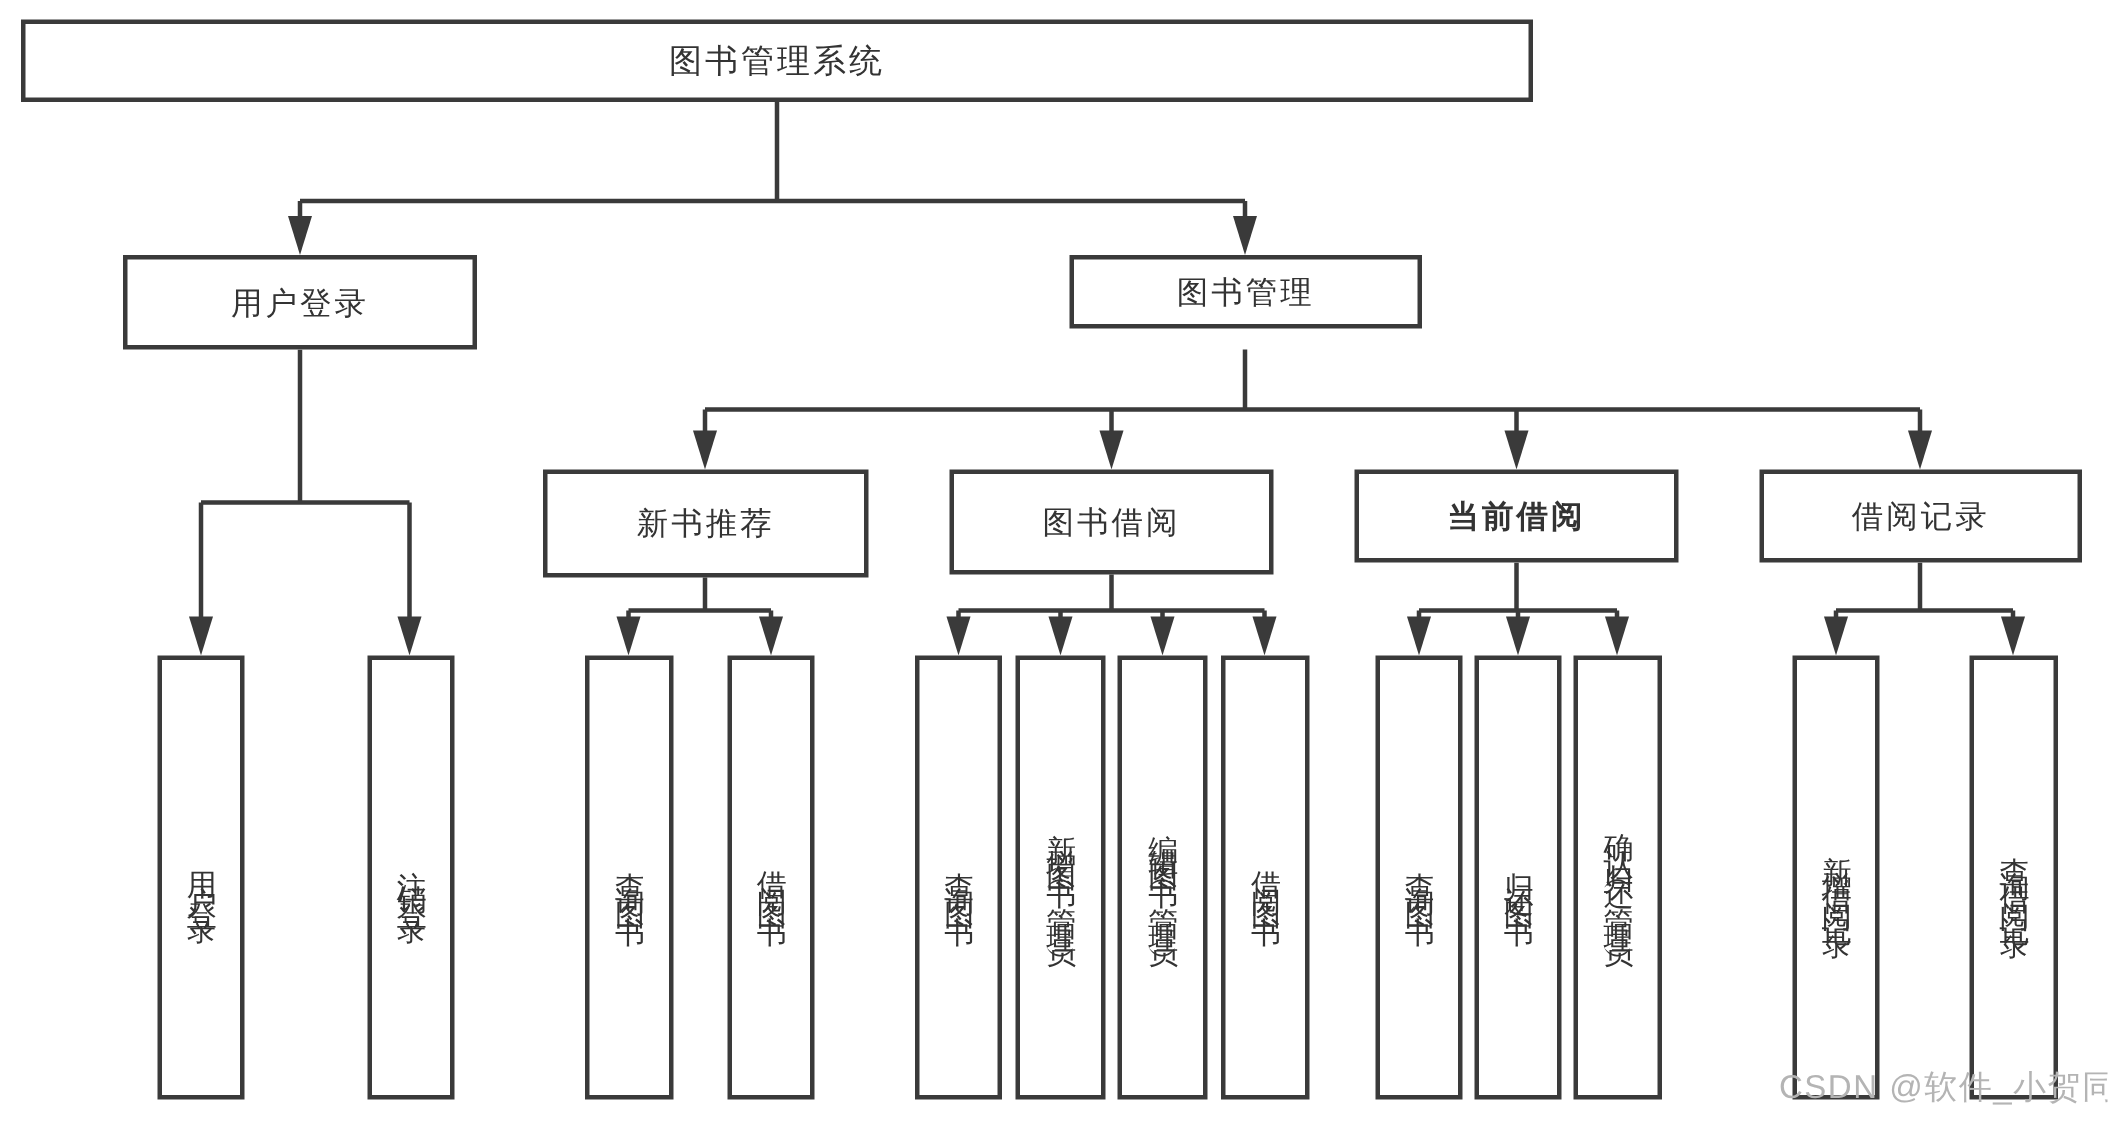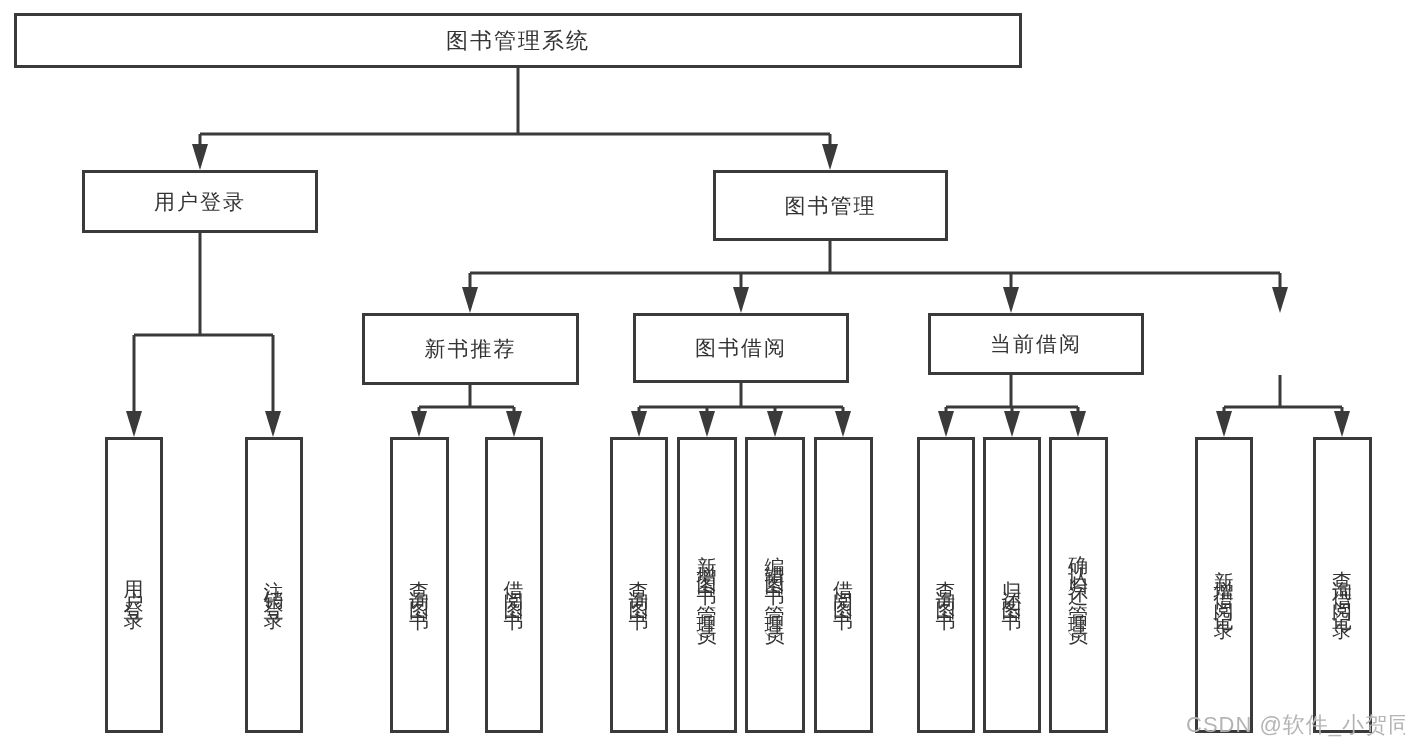--- a/index.html
+++ b/index.html
@@ -105,25 +105,26 @@
       <polygon points="1004,411 1020,411 1012,437"></polygon>
       <polygon points="1070,411 1086,411 1078,437"></polygon>
       <polygon points="1216,411 1232,411 1224,437"></polygon>
       <polygon points="1334,411 1350,411 1342,437"></polygon>
     </g>
   </svg>
 
   <div class="node root" style="left:14px; top:13px; width:1008px; height:55px;">图书管理系统</div>
 
   <div class="node" style="left:82px; top:170px; width:236px; height:63px;">用户登录</div>
-  <div class="node" style="left:713px; top:170px; width:235px; height:71px;">图书管理</div>
+  <div class="node" style="left:713px; top:170px; width:235px; height:49px;">图书管理</div>
 
   <div class="node" style="left:362px; top:313px; width:217px; height:72px;">新书推荐</div>
   <div class="node" style="left:633px; top:313px; width:216px; height:70px;">图书借阅</div>
-  <div class="node" style="left:928px; top:313px; width:216px; height:62px;">当前借阅</div>
+  <div class="node" style="left:903px; top:313px; width:216px; height:62px;font-weight:bold;">当前借阅</div>
+  <div class="node" style="left:1173px; top:313px; width:215px; height:62px;">借阅记录</div>
 
   <div class="leaf" style="left:105px; width:58px;">
     <span>用户登录</span>
   </div>
   <div class="leaf" style="left:245px; width:58px;">
     <span>注销登录</span>
   </div>
 
   <div class="leaf" style="left:390px; width:59px;">
     <span>查询图书</span>

